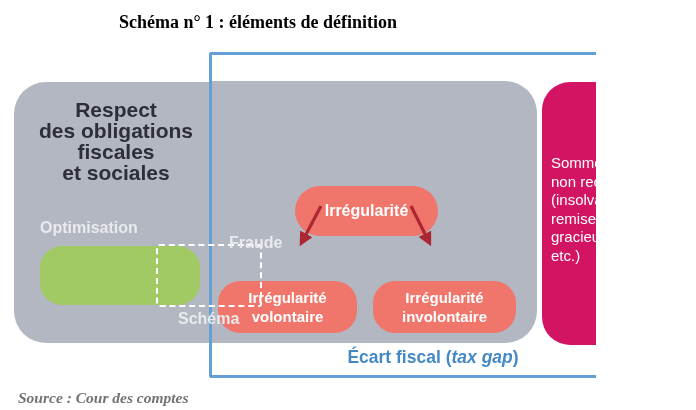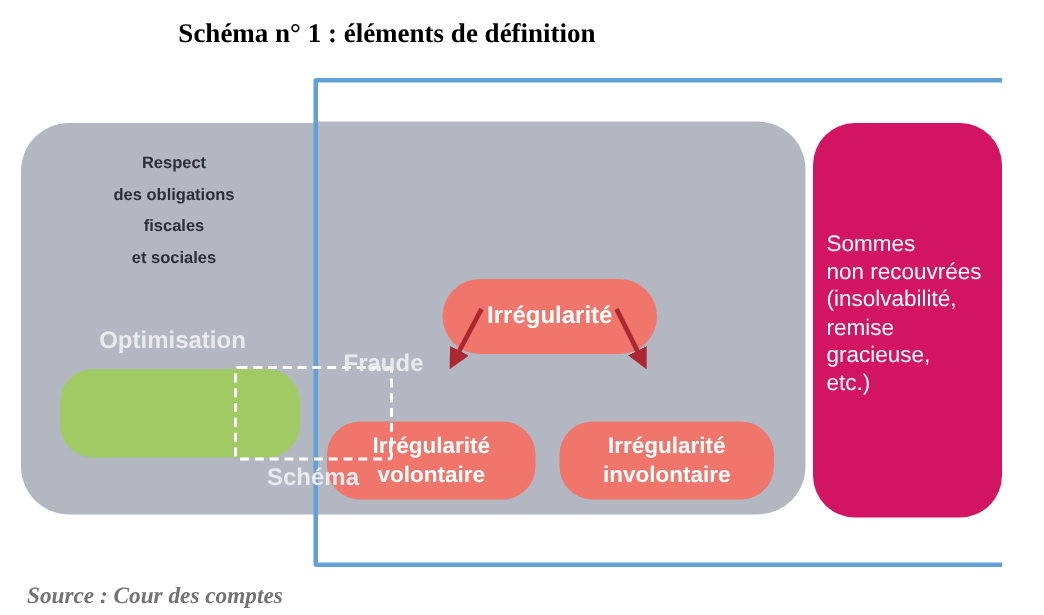--- a/index.html
+++ b/index.html
@@ -1,17 +1,17 @@
 <!DOCTYPE html>
 <html><head>
 <meta charset="utf-8">
 <style>
   html,body{margin:0;padding:0;background:#fff;}
   .stage{
-    position:relative;width:668px;height:410px;background:#fff;overflow:hidden;
+    position:relative;width:596px;height:410px;background:#fff;overflow:hidden;
     font-family:"Liberation Sans", sans-serif;
   }
   .abs{position:absolute;}
   .page-title{
     left:0;top:12px;width:516px;text-align:center;
     font-family:"Liberation Serif", serif;font-weight:bold;font-size:18px;color:#000;
   }
   
   .gray-box{background:#b3b7c1;z-index:1;}
   .gray-left{left:14px;top:82px;width:198px;height:261px;border-radius:32px 0 0 32px;}
@@ -29,25 +29,25 @@
   
   .salmon{background:#f0766c;color:#fff;font-weight:bold;text-align:center;z-index:3;margin-top:30px;}
   .irr-top{left:295px;top:156px;width:143px;height:50px;border-radius:25px;
     font-size:16px;line-height:50px;}
   .irr-bottom{width:143px;height:52px;border-radius:22px;font-size:15px;line-height:19px;
     padding-top:0;display:flex;align-items:center;justify-content:center;white-space:pre-line;}
   .irr-vol{left:218px;top:251px;width:139px;}
   .irr-invol{left:373px;top:251px;}
   
   .zone-heading{font-weight:bold;color:#2d2e36;text-align:center;white-space:pre-line;z-index:6;}
-  .respect-heading{left:16px;top:99px;width:200px;font-size:11px;line-height:21px;}
+  .respect-heading{left:16px;top:99px;width:200px;font-size:21px;line-height:21px;}
   .nonrespect-heading{left:222px;top:100px;width:296px;font-size:15.5px;line-height:20px;}
   
   .light-label{color:#e8eaee;font-weight:bold;font-size:16px;z-index:6;}
-  .optimisation{left:40px;top:219px;width:150px;text-align:center;}
+  .optimisation{left:40px;top:219px;width:150px;}
   .fraude{left:229px;top:222px;margin-top:12px;}
   .evasion{left:178px;top:310px;}
   
   .sommes-label{left:551px;top:154px;width:114px;color:#fff;font-size:15px;line-height:18.5px;
     white-space:pre-line;z-index:6;}
   
   .ecart-label{left:308px;top:347px;width:250px;text-align:center;color:#4489c4;
     font-weight:bold;font-size:17.5px;z-index:6;}
   .ecart-label .it{font-style:italic;}
   
@@ -87,20 +87,23 @@
   <div class="abs light-label optimisation">Optimisation</div>
   <div class="abs light-label fraude">Fraude</div>
   <div class="abs light-label evasion">Schéma</div>
 
   <div class="abs sommes-label">Sommes
 non recouvrées
 (insolvabilité,
 remise gracieuse,
 etc.)</div>
 
+  <div class="abs ecart-label">
+    <span>Écart fiscal (</span><span class="it">tax gap</span><span>)</span>
+  </div>
 
   <svg class="abs arrows" viewBox="0 0 696 410" xmlns="http://www.w3.org/2000/svg">
     <defs>
       <marker id="ah" markerUnits="userSpaceOnUse" markerWidth="14" markerHeight="14" refX="7" refY="7" orient="auto">
         <path d="M0,0 L14,7 L0,14 z" fill="#ad2733"></path>
       </marker>
     </defs>
     <line x1="321" y1="206" x2="303" y2="240" stroke="#ad2733" stroke-width="3.2" marker-end="url(#ah)"></line>
     <line x1="411" y1="206" x2="428" y2="240" stroke="#ad2733" stroke-width="3.2" marker-end="url(#ah)"></line>
   </svg>

